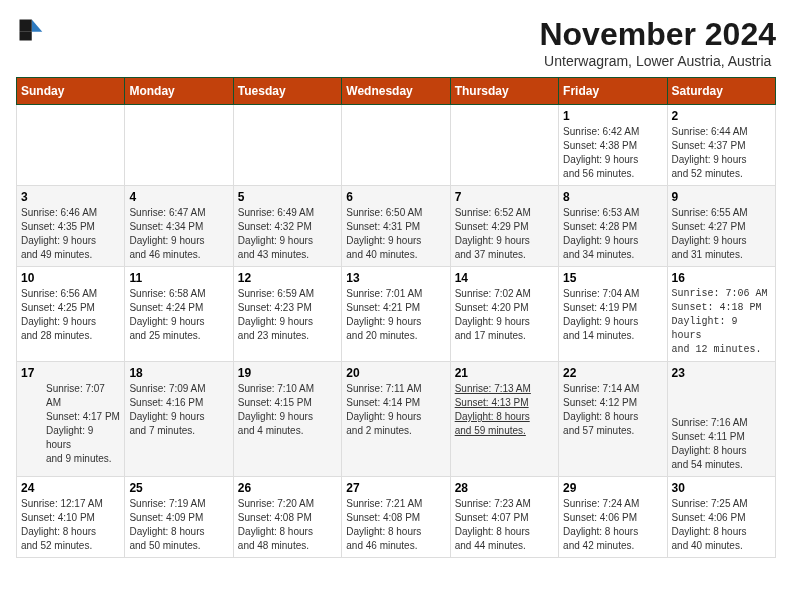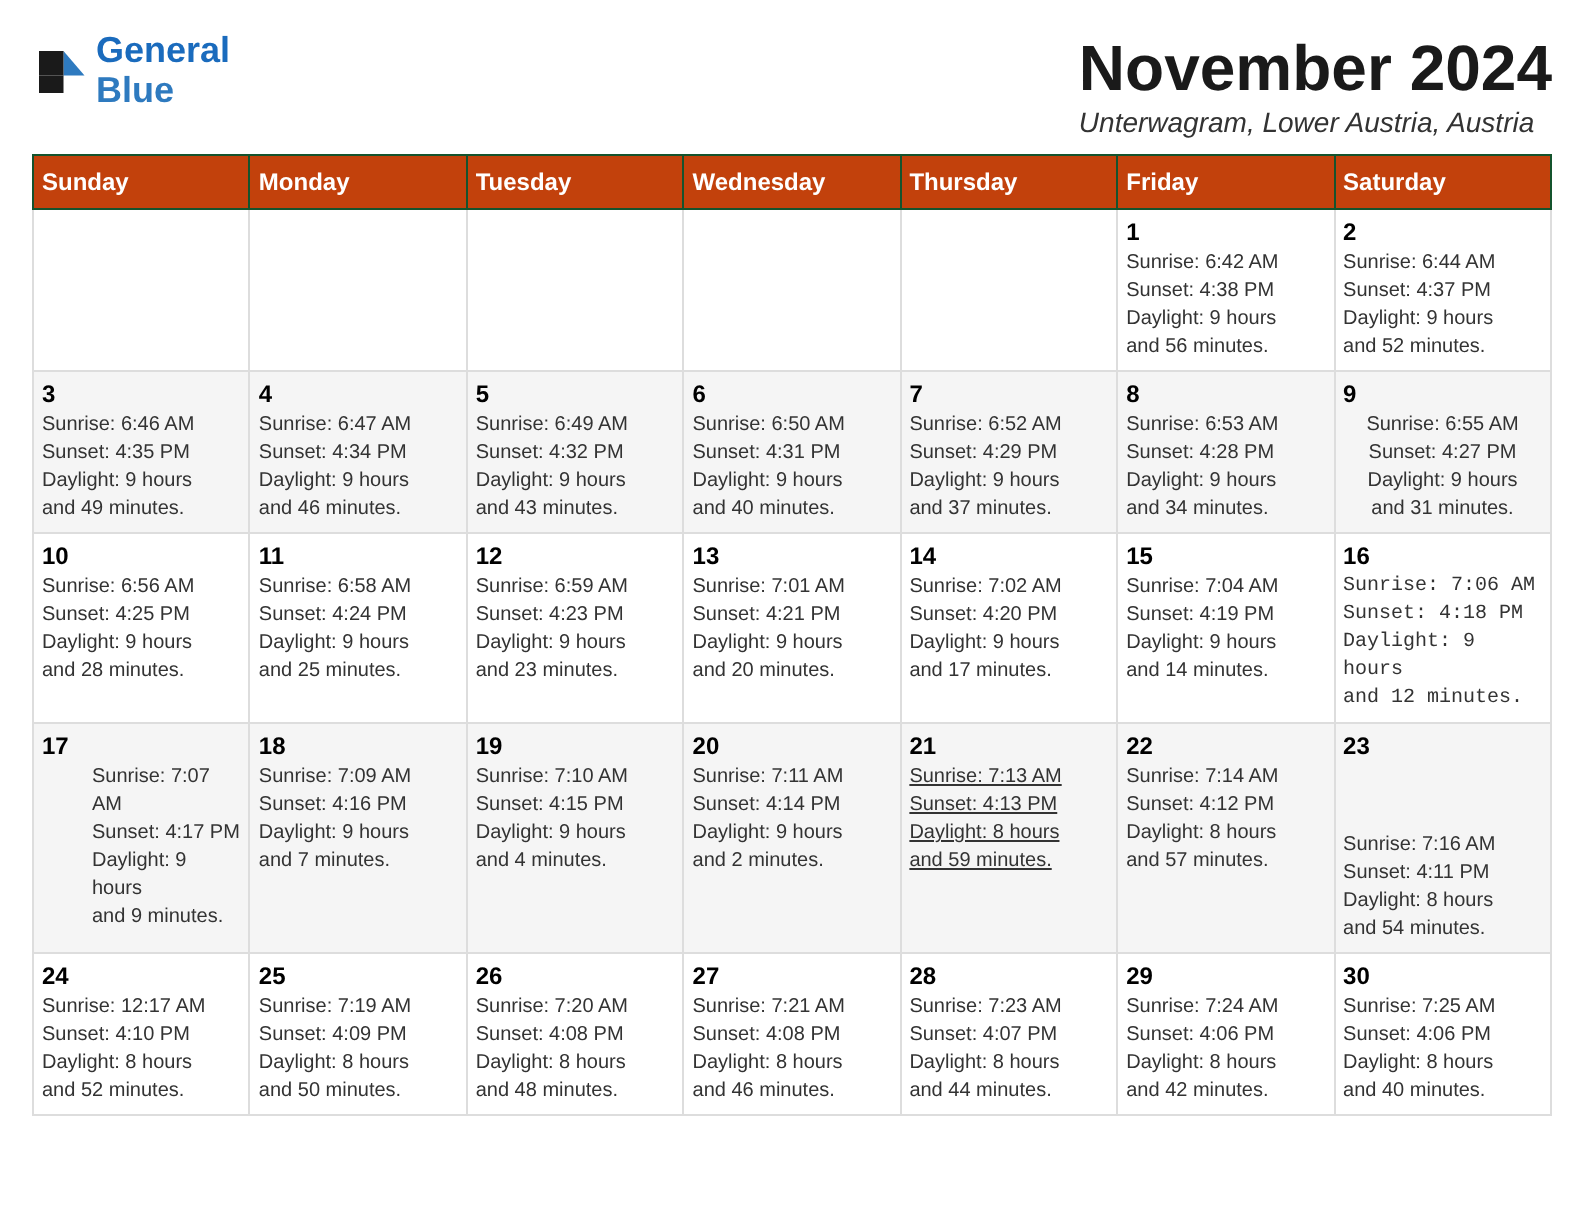--- a/index.html
+++ b/index.html
@@ -28,32 +28,31 @@
       line-height: 1.1;
     }
     .logo-text span {
       color: #1a6bbd;
     }
     .logo-icon {
       width: 28px;
       height: 28px;
     }
     .title-area {
-      text-align: left;
+      text-align: center;
       margin-left: 36px;
     }
     .month-title {
       font-size: 32px;
       font-weight: bold;
       color: #1a1a1a;
     }
     .subtitle {
       font-size: 14px;
       color: #333;
-      font-style: italic;
     }
     table {
       width: 100%;
       border-collapse: collapse;
       font-size: 11px;
     }
     thead tr th {
       background: #c2410c;
       color: #fff;
       font-weight: bold;
@@ -92,28 +91,20 @@
 </head>
 <body>
 
 <div class="header-area">
   <div class="logo">
     <svg class="logo-icon" viewBox="0 0 32 32">
       <polygon points="18,4 30,18 18,18" fill="#2e7abf"></polygon>
       <rect x="4" y="4" width="14" height="14" fill="#1a1a1a"></rect>
       <rect x="4" y="18" width="14" height="10" fill="#1a1a1a"></rect>
     </svg>
-    <div>
-      <div class="logo-text">
-        <span>General</span>
-      </div>
-      <div class="logo-text">
-        <span style="color:#2e7abf;">Blue</span>
-      </div>
-    </div>
   </div>
   <div class="title-area">
     <div class="month-title">November 2024</div>
     <div class="subtitle">Unterwagram, Lower Austria, Austria</div>
   </div>
 </div>
 
 <table>
   <thead>
     <tr>
@@ -186,21 +177,21 @@
         </td>
         <td>
           <div class="day-number">8</div>
           <div class="day-info" style="white-space: pre-line;">Sunrise: 6:53 AM
 Sunset: 4:28 PM
 Daylight: 9 hours
 and 34 minutes.</div>
         </td>
         <td>
           <div class="day-number">9</div>
-          <div class="day-info" style="white-space: pre-line; text-align: center;">Sunrise: 6:55 AM
+          <div class="day-info" style="white-space: pre-line;">Sunrise: 6:55 AM
 Sunset: 4:27 PM
 Daylight: 9 hours
 and 31 minutes.</div>
         </td>
       </tr>
       <tr>
         <td>
           <div class="day-number">10</div>
           <div class="day-info" style="white-space: pre-line;">Sunrise: 6:56 AM
 Sunset: 4:25 PM

